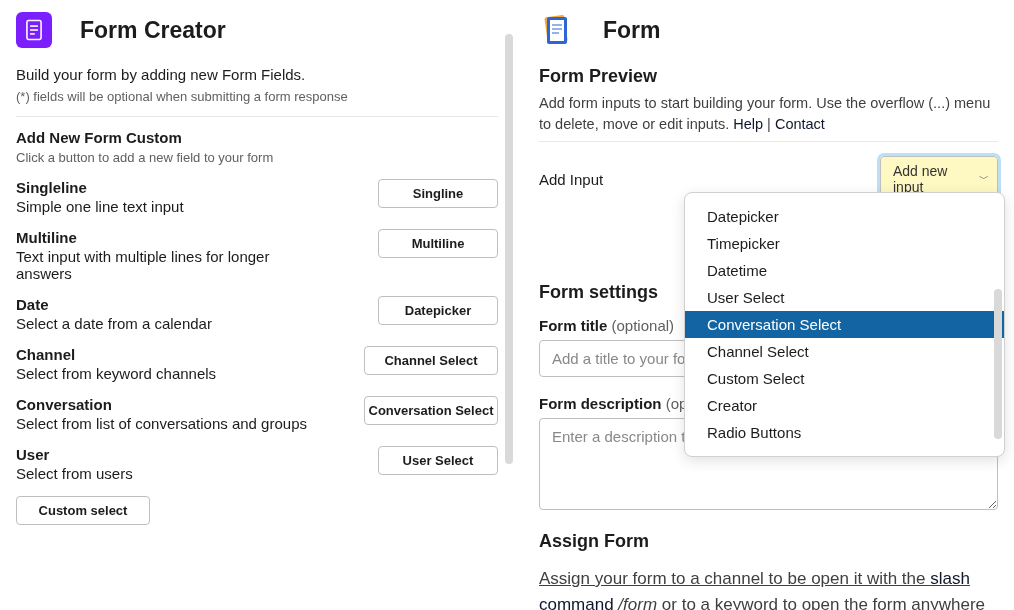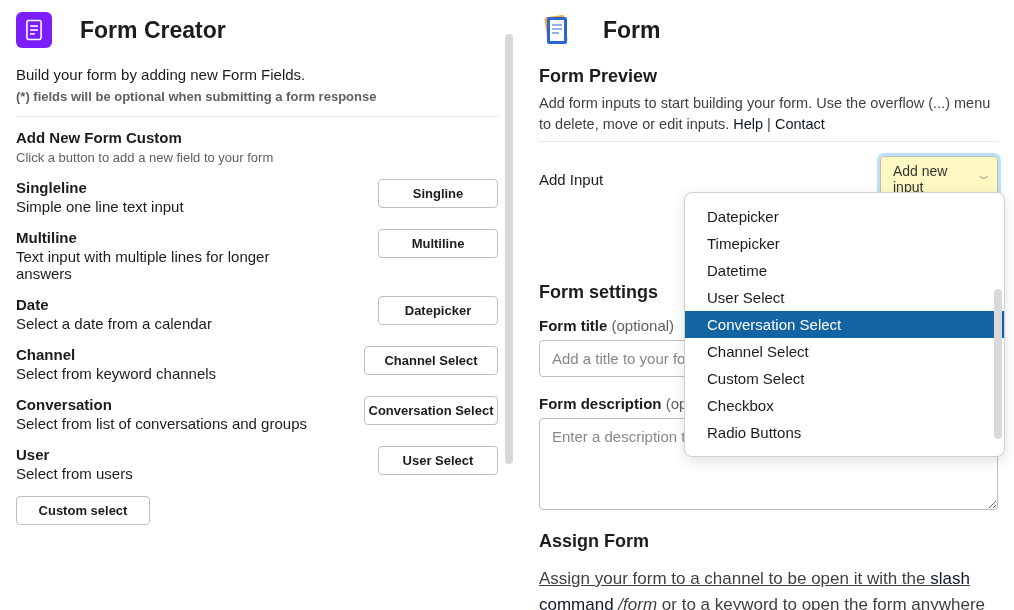--- a/index.html
+++ b/index.html
@@ -76,21 +76,20 @@
     justify-content:center;
   }
   .intro {
     font-size: 15px;
     margin-bottom: 6px;
   }
   .hint {
     font-size: 13px;
     color: #616061;
     margin-bottom: 12px;
-    font-weight: bold;
   }
   hr.div {
     border: none;
     border-top: 1px solid #e8e8e8;
     margin: 8px 0 12px 0;
   }
   .section-title {
     font-size: 15px;
     font-weight: 700;
     margin-bottom: 4px;
@@ -371,19 +370,19 @@
     
     <div class="dropdown">
       <div id="dropdown-items">
           <div class="dropdown-item">Datepicker</div>
           <div class="dropdown-item">Timepicker</div>
           <div class="dropdown-item">Datetime</div>
           <div class="dropdown-item">User Select</div>
           <div class="dropdown-item selected">Conversation Select</div>
           <div class="dropdown-item">Channel Select</div>
           <div class="dropdown-item">Custom Select</div>
-          <div class="dropdown-item">Checkbox</div>
+          <div class="dropdown-item">Creator</div>
           <div class="dropdown-item">Radio Buttons</div>
         </div>
       <div class="dropdown-scroll"></div>
     </div>
   </div>
 </div>
 
 </body></html>

